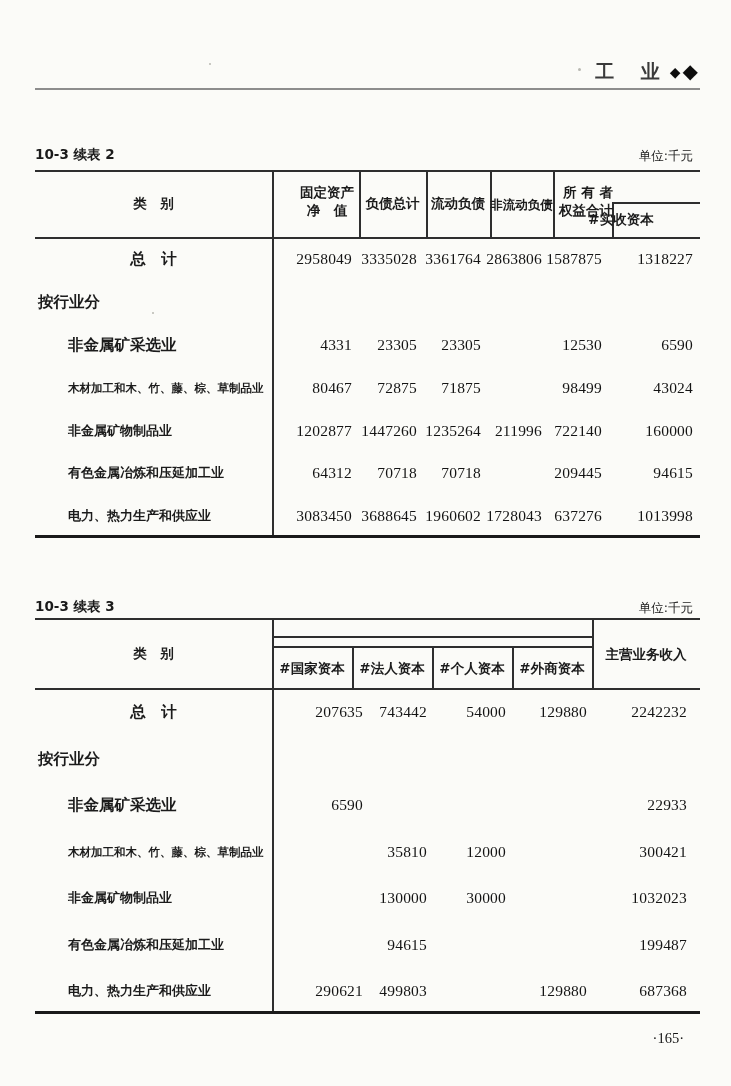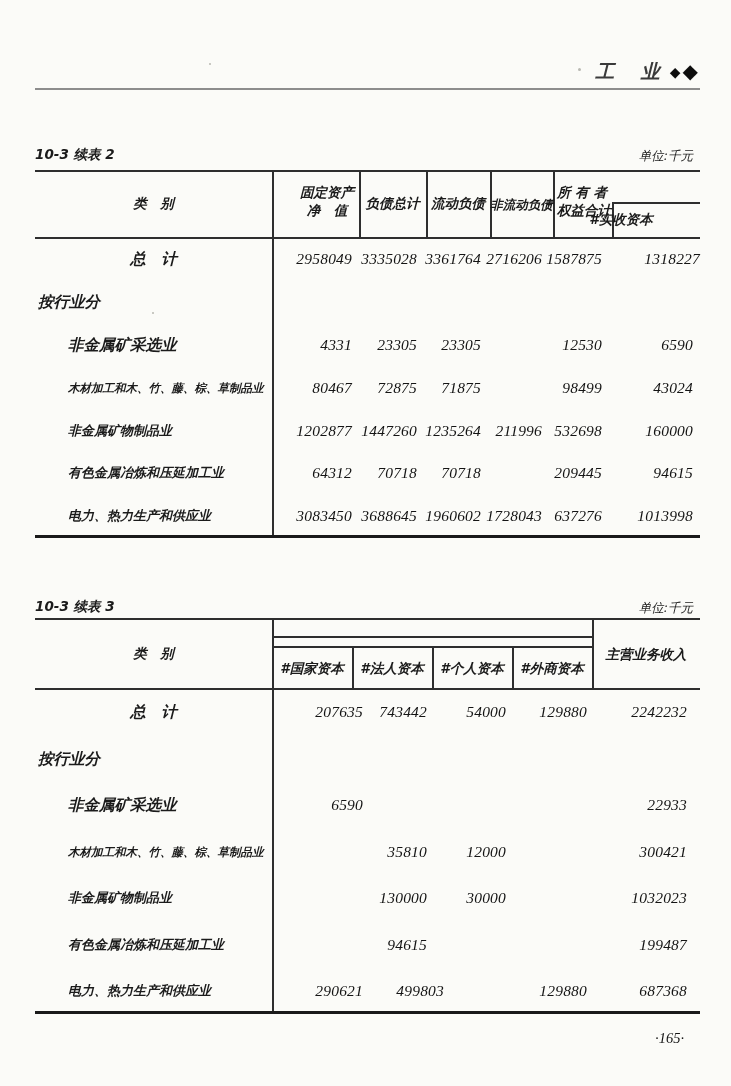--- a/index.html
+++ b/index.html
@@ -1,20 +1,19 @@
 <!DOCTYPE html>
 <html><head>
 <meta charset="utf-8">
 <style>
   html,body{margin:0;padding:0;background:#d8d8d4;}
   .page{
     position:relative;width:731px;height:1086px;margin:0 auto;
     background:#fbfbf8;overflow:hidden;color:#1b1b1b;
     font-family:"DejaVu Sans","Liberation Sans",sans-serif;
-    font-style:italic;
   }
   .hl{position:absolute;background:#2e2e2e;}
   .vl{position:absolute;background:#2e2e2e;}
   .rule-gray{position:absolute;background:#8d8d8d;}
   .masthead{position:absolute;top:58px;right:33px;display:flex;align-items:flex-end;}
   .mast-title{font-size:19px;font-weight:700;color:#3a3a3a;letter-spacing:10px;line-height:26px;}
   .dia-sm{font-size:14px;color:#0d0d0d;line-height:24px;margin-left:0;}
   .dia-lg{font-size:20px;color:#0d0d0d;line-height:26px;margin-left:2px;}
   .cap{position:absolute;font-weight:700;font-size:13.5px;white-space:nowrap;}
   .unit{font-weight:400;font-size:12.5px;}
@@ -70,34 +69,34 @@
   <div class="vl" style="left:612px;top:202px;width:1.5px;height:35px"></div>
 
   <div class="hdr" style="left:35px;top:195px;width:237px">类　别</div>
   <div class="hdr" style="left:272px;top:184px;width:110px">
     <div>固定资产</div>
     <div>净　值</div>
   </div>
   <div class="hdr" style="left:359px;top:195px;width:67px">负债总计</div>
   <div class="hdr" style="left:426px;top:195px;width:64px">流动负债</div>
   <div class="hdr hdr-sm" style="left:490px;top:196px;width:63px">非流动负债</div>
-  <div class="hdr" style="left:557px;top:184px;width:56px;text-align:left">
+  <div class="hdr" style="left:557px;top:184px;width:56px;text-align:right">
     <div>所 有 者</div>
     <div>权益合计</div>
   </div>
   <div class="hdr" style="left:577px;top:211px;width:88px">#实收资本</div>
 
   <div class="row" style="top:250px">
     <span class="lbl sz-lg stub-center">总　计</span>
     <span class="num" style="right:348px">2958049</span>
     <span class="num" style="right:283px">3335028</span>
     <span class="num" style="right:219px">3361764</span>
-    <span class="num" style="right:158px">2716206</span>
+    <span class="num" style="right:158px">2863806</span>
     <span class="num" style="right:98px">1587875</span>
-    <span class="num" style="right:0">1318227</span>
+    <span class="num" style="right:7px">1318227</span>
   </div>
   <div class="row" style="top:293px">
     <span class="lbl sz-lg flush">按行业分</span>
   </div>
   <div class="row" style="top:336px">
     <span class="lbl sz-lg indent">非金属矿采选业</span>
     <span class="num" style="right:348px">4331</span>
     <span class="num" style="right:283px">23305</span>
     <span class="num" style="right:219px">23305</span>
     <span class="num" style="right:158px"></span>
@@ -112,21 +111,21 @@
     <span class="num" style="right:158px"></span>
     <span class="num" style="right:98px">98499</span>
     <span class="num" style="right:7px">43024</span>
   </div>
   <div class="row" style="top:422px">
     <span class="lbl sz-md indent">非金属矿物制品业</span>
     <span class="num" style="right:348px">1202877</span>
     <span class="num" style="right:283px">1447260</span>
     <span class="num" style="right:219px">1235264</span>
     <span class="num" style="right:158px">211996</span>
-    <span class="num" style="right:98px">532698</span>
+    <span class="num" style="right:98px">722140</span>
     <span class="num" style="right:7px">160000</span>
   </div>
   <div class="row" style="top:464px">
     <span class="lbl sz-md indent">有色金属冶炼和压延加工业</span>
     <span class="num" style="right:348px">64312</span>
     <span class="num" style="right:283px">70718</span>
     <span class="num" style="right:219px">70718</span>
     <span class="num" style="right:158px"></span>
     <span class="num" style="right:98px">209445</span>
     <span class="num" style="right:7px">94615</span>
@@ -201,21 +200,21 @@
     <span class="lbl sz-md indent">有色金属冶炼和压延加工业</span>
     <span class="num" style="right:337px"></span>
     <span class="num" style="right:273px">94615</span>
     <span class="num" style="right:194px"></span>
     <span class="num" style="right:113px"></span>
     <span class="num" style="right:13px">199487</span>
   </div>
   <div class="row" style="top:982px">
     <span class="lbl sz-md indent">电力、热力生产和供应业</span>
     <span class="num" style="right:337px">290621</span>
-    <span class="num" style="right:256px">499803</span>
+    <span class="num" style="right:273px">499803</span>
     <span class="num" style="right:194px"></span>
     <span class="num" style="right:113px">129880</span>
     <span class="num" style="right:13px">687368</span>
   </div>
 
   <div class="pageno">·165·</div>
 
 </div>
 
 </body></html>

